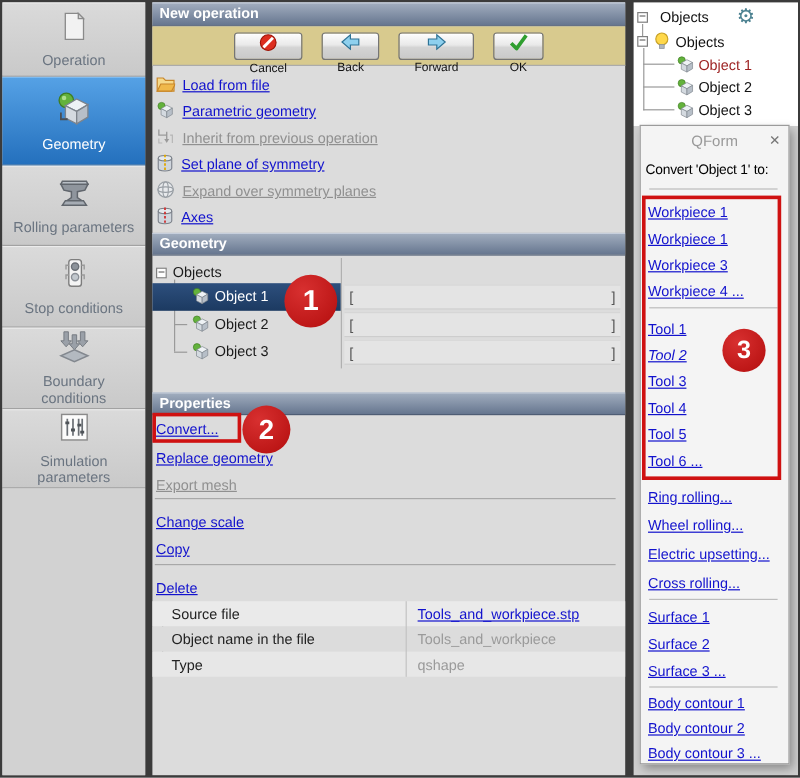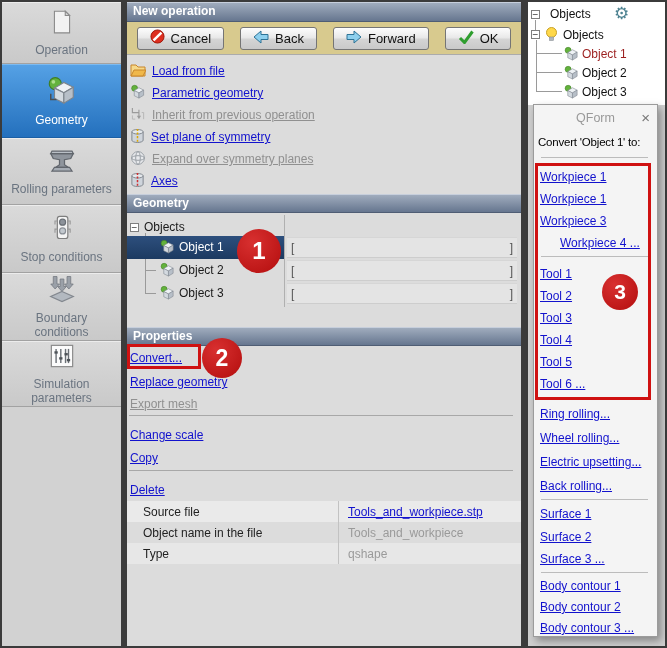--- a/index.html
+++ b/index.html
@@ -36,21 +36,21 @@
   }
   .toolbar {
     position:absolute; left:0; top:20px; width:394px; height:33px;
     background:#d8ca8e; border-bottom:1px solid #ababab;
     display:flex; align-items:center; justify-content:center; gap:16px;
   }
   .btn {
     height:23px; display:flex; align-items:center; gap:6px; padding:0 12px;
     background:linear-gradient(#fdfdfd, #e9e9e9 45%, #d4d4d4 55%, #c9c9c9);
     border:1px solid #757575; border-radius:3px; cursor:pointer;
-    color:#111; font-size:13px; box-shadow:inset 0 1px 0 rgba(255,255,255,.7);
+    color:#111; font-size:10px; box-shadow:inset 0 1px 0 rgba(255,255,255,.7);flex-direction:column;
   }
   .lnk { color:#1212cd; text-decoration:underline; cursor:pointer; white-space:nowrap; }
   .lnk.dis { color:#909090; cursor:default; }
   .op-row { position:absolute; left:3px; height:22px; display:flex; align-items:center; gap:6px; }
 
   
   .tree { position:absolute; left:0; top:211px; width:394px; height:114px; }
   .toggle {
     width:9px; height:9px; background:#fff; border:1px solid #7f7f7f;
     display:flex; align-items:center; justify-content:center;
@@ -435,33 +435,33 @@
   <div class="popup-title">QForm</div>
   <span class="popup-close">×</span>
   <div class="popup-prompt">Convert 'Object 1' to:</div>
   <div class="p-sep" style="top:52px;"></div>
 
   <div class="redbox" style="left:1px;top:58px;width:116px;height:237px;"></div>
 
   <span class="p-row lnk" style="top:62px;">Workpiece 1</span>
   <span class="p-row lnk" style="top:84px;">Workpiece 1</span>
   <span class="p-row lnk" style="top:106px;">Workpiece 3</span>
-  <span class="p-row lnk" style="top:128px;margin-left:20px;">Workpiece 4 ...</span>
+  <span class="p-row lnk" style="top:128px;">Workpiece 4 ...</span>
   <div class="p-sep" style="top:151px;"></div>
   <span class="p-row lnk" style="top:159px;">Tool 1</span>
-  <span class="p-row lnk" style="top:181px;">Tool 2</span>
+  <span class="p-row lnk" style="top:181px;font-style:italic;">Tool 2</span>
   <span class="p-row lnk" style="top:203px;">Tool 3</span>
   <span class="p-row lnk" style="top:225px;">Tool 4</span>
   <span class="p-row lnk" style="top:247px;">Tool 5</span>
   <span class="p-row lnk" style="top:269px;">Tool 6 ...</span>
 
   <span class="p-row lnk" style="top:299px;">Ring rolling...</span>
   <span class="p-row lnk" style="top:323px;">Wheel rolling...</span>
   <span class="p-row lnk" style="top:347px;">Electric upsetting...</span>
-  <span class="p-row lnk" style="top:371px;">Back rolling...</span>
+  <span class="p-row lnk" style="top:371px;">Cross rolling...</span>
   <div class="p-sep" style="top:394px;"></div>
   <span class="p-row lnk" style="top:399px;">Surface 1</span>
   <span class="p-row lnk" style="top:422px;">Surface 2</span>
   <span class="p-row lnk" style="top:444px;">Surface 3 ...</span>
   <div class="p-sep" style="top:467px;"></div>
   <span class="p-row lnk" style="top:471px;">Body contour 1</span>
   <span class="p-row lnk" style="top:492px;">Body contour 2</span>
   <span class="p-row lnk" style="top:513px;">Body contour 3 ...</span>
 </div>
 

